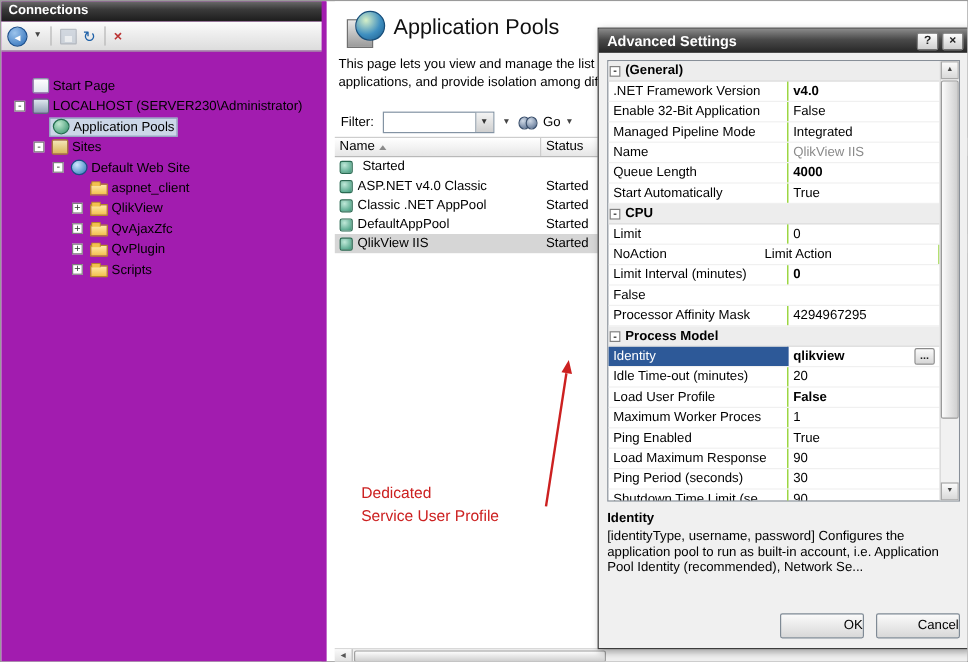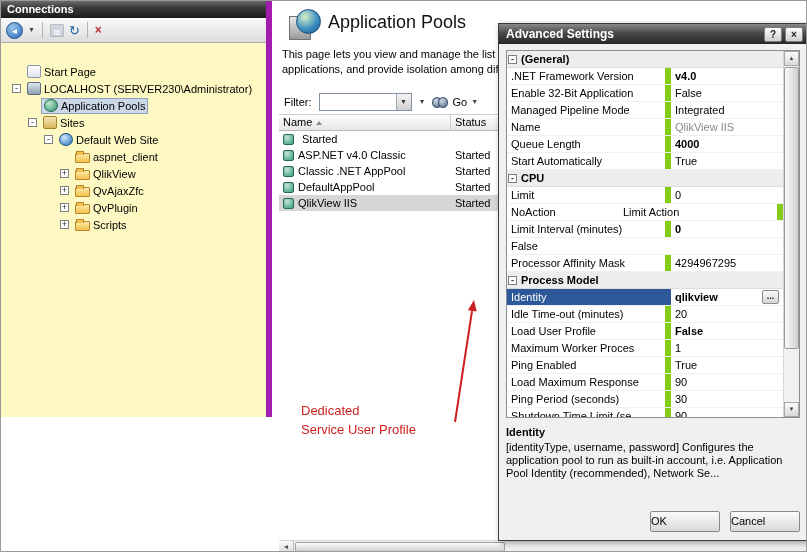--- a/index.html
+++ b/index.html
@@ -1,20 +1,20 @@
 <!DOCTYPE html>
 <html style="--selection-blue: #2d5998; --tree-selection: #ccd7e8; --annotation-red: #cc2020;"><head>
 <meta charset="utf-8">
 <style>
 *{margin:0;padding:0;box-sizing:border-box}
 body{font-family:"Liberation Sans",sans-serif;background:#fff}
 .screen{position:relative;width:807px;height:552px;background:#fff;overflow:hidden;font-size:11px;border:1px solid #9a9a9a}
 
 
-.left-panel{position:absolute;left:0;top:0;width:271px;height:416px;background:#fef9c3;border-right:6px solid #a21caf}
+.left-panel{position:absolute;left:0;top:0;width:271px;height:552px;background:#a21caf;border-right:4px solid #a21caf}
 .conn-header{height:17px;background:linear-gradient(#6b6b6b,#3a3a3a 40%,#1c1c1c);color:#fff;font-weight:bold;line-height:17px;padding-left:6px}
 .toolbar{height:25px;background:linear-gradient(#fbfbfb,#dcdcdc);border-bottom:1px solid #a9a9a9;display:flex;align-items:center;padding:0 5px;gap:5px}
 .tb-sep{width:1px;height:16px;background:#b5b5b5;margin:0 2px}
 .back-icon{width:17px;height:17px;border-radius:50%;background:radial-gradient(circle at 35% 30%,#9cc4ec,#2a6cb8);color:#fff;font-size:8px;line-height:17px;text-align:center;border:1px solid #1d4f8c}
 .chev{font-size:7px;color:#444;line-height:10px}
 .save-icon{width:14px;height:13px;background:#b9c4d2;border:1px solid #8a93a0;position:relative;opacity:.55;border-radius:1px}
 .save-icon::after{content:"";position:absolute;left:3px;bottom:1px;width:6px;height:5px;background:#eef2f6}
 .refresh-icon{color:#1f61a8;font-size:13px;line-height:13px}
 .delete-icon{color:#b33;font-size:12px;font-weight:bold;line-height:12px}
 .tree{padding-top:20px}
@@ -74,37 +74,37 @@
 .dlg-title{height:20px;flex:0 0 auto;background:linear-gradient(#8a8a8a,#4a4a4a 45%,#262626);display:flex;align-items:center;padding:0 4px 0 7px;color:#fff;font-weight:bold;font-size:12px}
 .dlg-title .spacer{flex:1}
 .dlg-btn{width:18px;height:15px;margin-left:3px;background:linear-gradient(#fdfdfd,#cfcfcf);border:1px solid #7f7f7f;border-radius:2px;font-size:10px;line-height:13px;text-align:center;color:#222;font-weight:bold}
 .dlg-body{flex:1;padding:6px 7px 8px;display:flex;flex-direction:column}
 .grid{position:relative;height:368px;flex:0 0 auto;background:#fff;border:1px solid #888f98;overflow:hidden}
 .grid-rows{position:absolute;left:0;top:0;right:16px;bottom:0;overflow:hidden}
 .grow{display:flex;height:17px;border-bottom:1px solid #f0f0f0;align-items:stretch}
 .grow.ghead{background:#ededed;font-weight:bold;align-items:center;border-bottom:1px solid #dcdcdc}
 .ghead-label{line-height:16px}
 .gcell{line-height:16px;padding:0 4px;white-space:nowrap;overflow:hidden}
-.glabel{width:164px;border-right:6px solid #84cc16;flex:0 0 auto}
+.glabel{width:150px;border-right:1px solid #84cc16;flex:0 0 auto}
 .gvalue{flex:1;display:flex;align-items:center;justify-content:space-between}
 .gvalue.bold{font-weight:bold}
 .gvalue.grayed{color:#8a8a8a}
 .grow.selected .glabel{background:var(--selection-blue);color:#fff;border-right-color:var(--selection-blue)}
 .grow.selected .gvalue{font-weight:bold}
 .ellipsis-btn{width:17px;height:14px;background:linear-gradient(#fbfbfb,#d6d6d6);border:1px solid #8a8a8a;border-radius:2px;font-size:9px;line-height:10px;text-align:center;color:#222;flex:0 0 auto}
 .vscroll{position:absolute;right:0;top:0;bottom:0;width:16px;background:#f1f1f1;border-left:1px solid #d5d5d5}
 .vs-btn{position:absolute;left:0;width:15px;height:15px;background:linear-gradient(#fbfbfb,#d9d9d9);border:1px solid #a8a8a8;font-size:6px;text-align:center;line-height:13px;color:#444}
 .vs-up{top:0}
 .vs-down{bottom:0}
 .vs-thumb{position:absolute;left:0;top:16px;width:15px;height:282px;background:linear-gradient(90deg,#fbfbfb,#cfcfcf);border:1px solid #9a9a9a;border-radius:2px}
 .help{margin-top:8px;height:76px;overflow:hidden}
 .help-title{font-weight:bold;margin-bottom:3px}
 .help-text{line-height:13px}
 .dlg-buttons{margin-top:auto;display:flex;justify-content:flex-end;gap:10px}
-.btn{width:70px;height:21px;background:linear-gradient(#fbfbfb,#d8d8d8);border:1px solid #7f8a95;border-radius:2px;text-align:left;line-height:19px}
+.btn{width:70px;height:21px;background:linear-gradient(#fbfbfb,#d8d8d8);border:1px solid #7f8a95;border-radius:2px;text-align:right;line-height:19px}
 </style>
 </head>
 <body>
 
 <div class="screen">
 
   <div class="left-panel">
     <div class="conn-header">Connections</div>
     <div class="toolbar">
       <span class="back-icon">◄</span>

